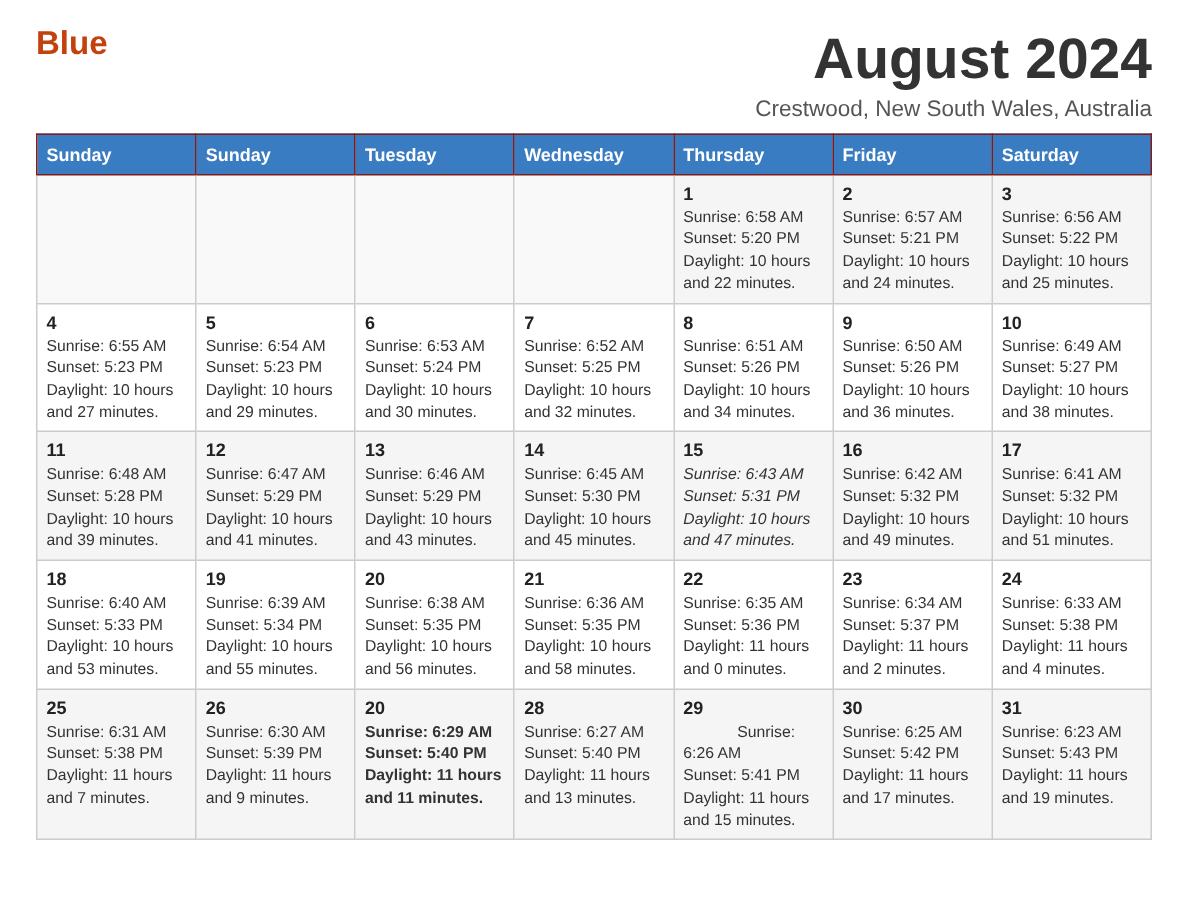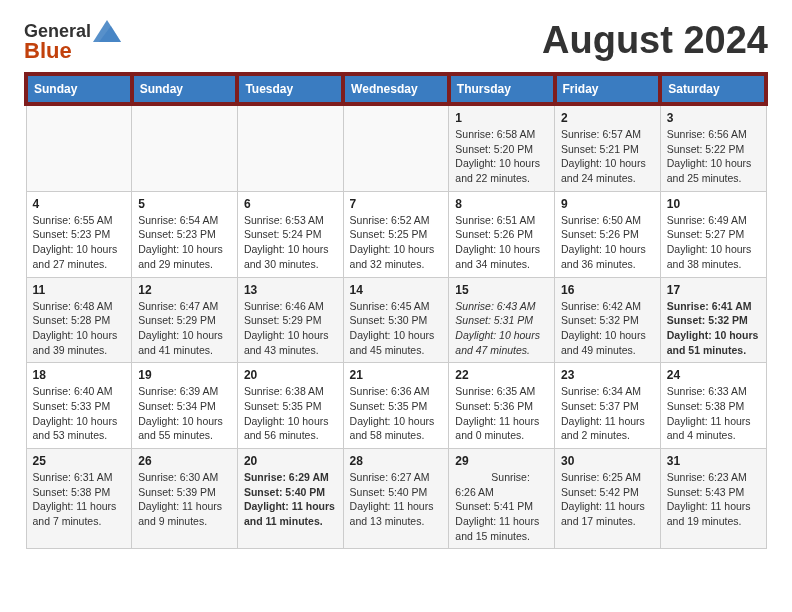--- a/index.html
+++ b/index.html
@@ -56,21 +56,21 @@
       margin-top: 8px;
       font-size: 11px;
     }
     .calendar thead tr th {
       background-color: #3a7cc1;
       color: #fff;
       text-align: left;
       padding: 6px 6px;
       font-size: 12px;
       font-weight: bold;
-      border: 4px solid #7f1d1d;
+      border: 1px solid #7f1d1d;
     }
     .calendar tbody tr td {
       border: 1px solid #ccc;
       vertical-align: top;
       padding: 5px 6px;
       width: calc(100% / 7);
       min-height: 80px;
       height: 84px;
       background: #fff;
     }
@@ -95,32 +95,26 @@
     .empty-cell {
       background: #f9f9f9 !important;
     }
   </style>
 </head>
 <body>
 
 <div class="header-area">
   <div class="logo">
     <div style="display:flex;flex-direction:column;align-items:flex-start;">
-      <div style="display:flex;align-items:center;">
-        <span class="logo-text-general">General</span>
-        <svg class="logo-icon" viewBox="0 0 28 22" xmlns="http://www.w3.org/2000/svg">
-          <polygon points="0,22 14,0 28,22" fill="#3a7cc1" opacity="0.85"></polygon>
-          <polygon points="6,22 18,6 28,22" fill="#3a7cc1" opacity="0.55"></polygon>
-        </svg>
-      </div>
       <span class="logo-text-blue" style="margin-top:-4px;">Blue</span>
     </div>
   </div>
   <div class="title-area">
     <div class="main-title">August 2024</div>
+    <div class="subtitle">Crestwood, New South Wales, Australia</div>
   </div>
 </div>
 
 <table class="calendar">
   <thead>
     <tr id="calendar-header-row">
     <th>Sunday</th>
         <th>Sunday</th>
         <th>Tuesday</th>
         <th>Wednesday</th>
@@ -196,21 +190,21 @@
 Daylight: 10 hours
 and 45 minutes.</span></td>
         <td><span class="day-num">15</span><span class="day-info" style="white-space: pre-line; font-style: italic;">Sunrise: 6:43 AM
 Sunset: 5:31 PM
 Daylight: 10 hours
 and 47 minutes.</span></td>
         <td><span class="day-num">16</span><span class="day-info" style="white-space: pre-line;">Sunrise: 6:42 AM
 Sunset: 5:32 PM
 Daylight: 10 hours
 and 49 minutes.</span></td>
-        <td><span class="day-num">17</span><span class="day-info" style="white-space: pre-line; font-weight: bold;">Sunrise: 6:41 AM
+        <td><span class="day-num">17</span><span class="day-info" style="white-space: pre-line;">Sunrise: 6:41 AM
 Sunset: 5:32 PM
 Daylight: 10 hours
 and 51 minutes.</span></td>
       </tr>
       <tr>
         <td><span class="day-num">18</span><span class="day-info" style="white-space: pre-line;">Sunrise: 6:40 AM
 Sunset: 5:33 PM
 Daylight: 10 hours
 and 53 minutes.</span></td>
         <td><span class="day-num">19</span><span class="day-info" style="white-space: pre-line;">Sunrise: 6:39 AM

